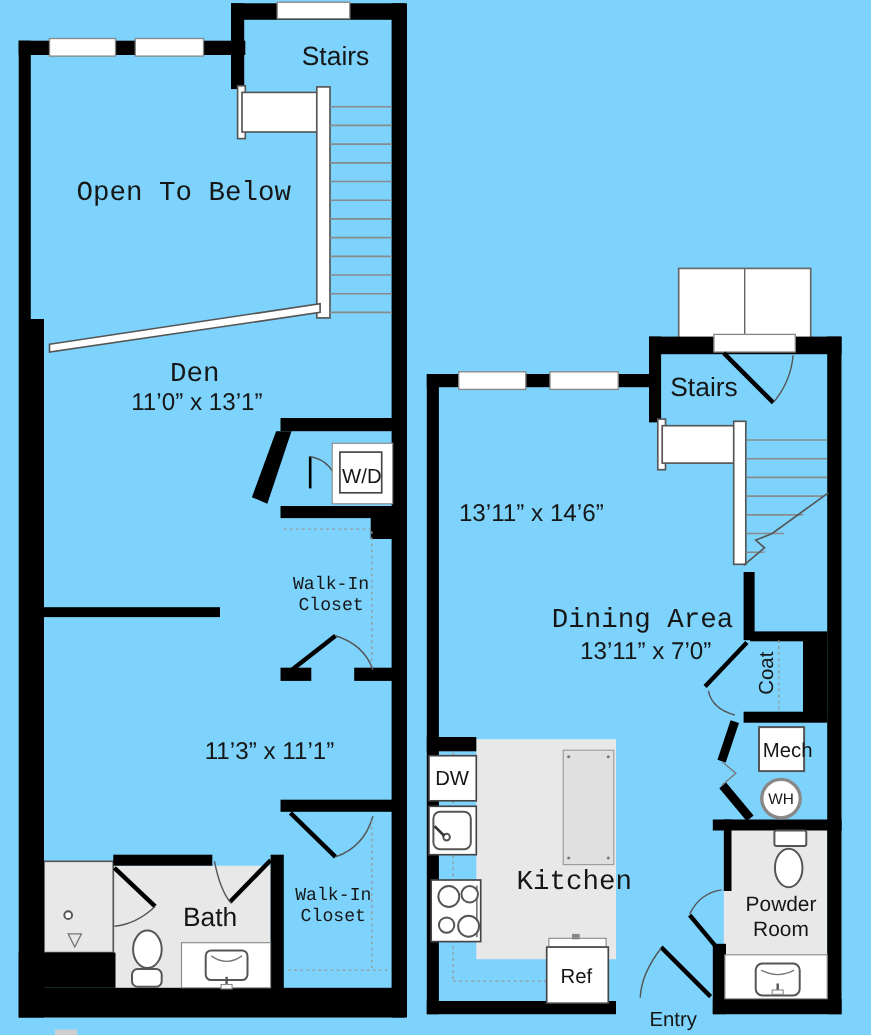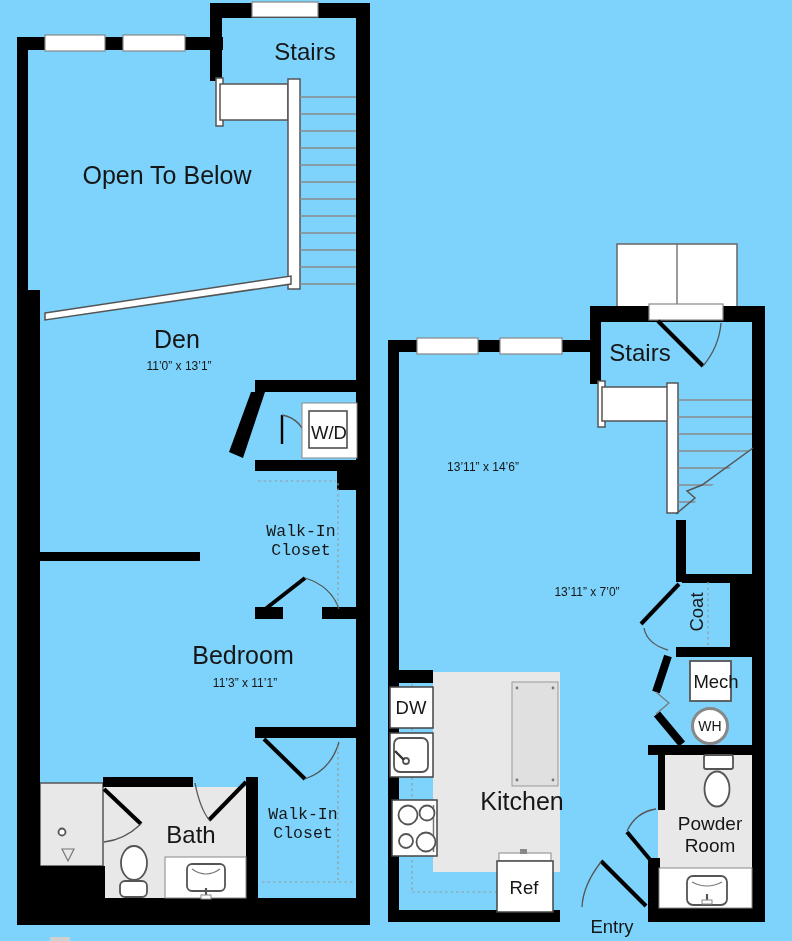--- a/index.html
+++ b/index.html
@@ -18,23 +18,23 @@
   .leaf{stroke:#000;stroke-width:4;fill:none;}
   .leaf-thin{stroke:#000;stroke-width:2.4;fill:none;}
   .arc{fill:none;stroke:#555;stroke-width:1.3;}
   .tread{stroke:var(--tread,#8a8a8a);stroke-width:1.5;}
   .rail{fill:#fff;stroke:#555;stroke-width:1.5;}
   .dash{fill:none;stroke:#999;stroke-width:1.2;stroke-dasharray:2.5 3;}
   .thin{fill:none;stroke:#777;stroke-width:1.2;}
   .break-line{fill:none;stroke:#555;stroke-width:1.5;}
   .lbl{position:absolute;transform:translate(-50%,-50%);color:var(--text,#161616);
        white-space:nowrap;text-align:center;line-height:1.18;}
-  .lbl-xl{font-size:25px;}
+  .lbl-xl{font-size:25px;font-family:Liberation Mono, monospace;}
   .lbl-lg{font-size:24px;}
-  .lbl-dim{font-size:12px;}
+  .lbl-dim{font-size:22px;}
   .lbl-md{font-size:18.5px;}
   .lbl-sm{font-size:16.5px;font-family:Liberation Mono, monospace;}
   .lbl-xs{font-size:14px;}
   .lbl-pr{font-size:19px;}
   .rot{transform:translate(-50%,-50%) rotate(-90deg);}
   .lbl span{display:block;}
   .artifact{position:absolute;left:50px;top:932px;width:60px;height:9px;}
   .artifact i{display:inline-block;height:9px;}
 </style>
 </head>
@@ -269,30 +269,30 @@
 
 <div class="lbl lbl-lg" style="left:305px;top:52px">Stairs</div>
 <div class="lbl lbl-xl" style="left:167px;top:176px">Open To Below</div>
 <div class="lbl lbl-xl" style="left:177px;top:340px">Den</div>
 <div class="lbl lbl-dim" style="left:179px;top:366px">11’0” x 13’1”</div>
 <div class="lbl lbl-md" style="left:329px;top:433px">W/D</div>
 <div class="lbl lbl-sm" style="left:301px;top:541px">
   <span>Walk-In</span>
   <span>Closet</span>
 </div>
-<div class="lbl lbl-xl" style="left:243px;top:656px">Bedroom</div>
 <div class="lbl lbl-dim" style="left:245px;top:683px">11’3” x 11’1”</div>
 <div class="lbl lbl-lg" style="left:191px;top:835px">Bath</div>
 <div class="lbl lbl-sm" style="left:303px;top:824px">
   <span>Walk-In</span>
   <span>Closet</span>
 </div>
 
 <div class="lbl lbl-lg" style="left:640px;top:353px">Stairs</div>
 <div class="lbl lbl-dim" style="left:483px;top:467px">13’11” x 14’6”</div>
+<div class="lbl lbl-xl" style="left:584px;top:564px">Dining Area</div>
 <div class="lbl lbl-dim" style="left:587px;top:592px">13’11” x 7’0”</div>
 <div class="lbl lbl-md rot" style="left:697px;top:612px">Coat</div>
 <div class="lbl lbl-md" style="left:716px;top:682px">Mech</div>
 <div class="lbl lbl-xs" style="left:710px;top:726px">WH</div>
 <div class="lbl lbl-md" style="left:411px;top:708px">DW</div>
 <div class="lbl lbl-xl" style="left:522px;top:802px">Kitchen</div>
 <div class="lbl lbl-md" style="left:524px;top:888px">Ref</div>
 <div class="lbl lbl-md" style="left:612px;top:927px">Entry</div>
 <div class="lbl lbl-pr" style="left:710px;top:835px">
   <span>Powder</span>

